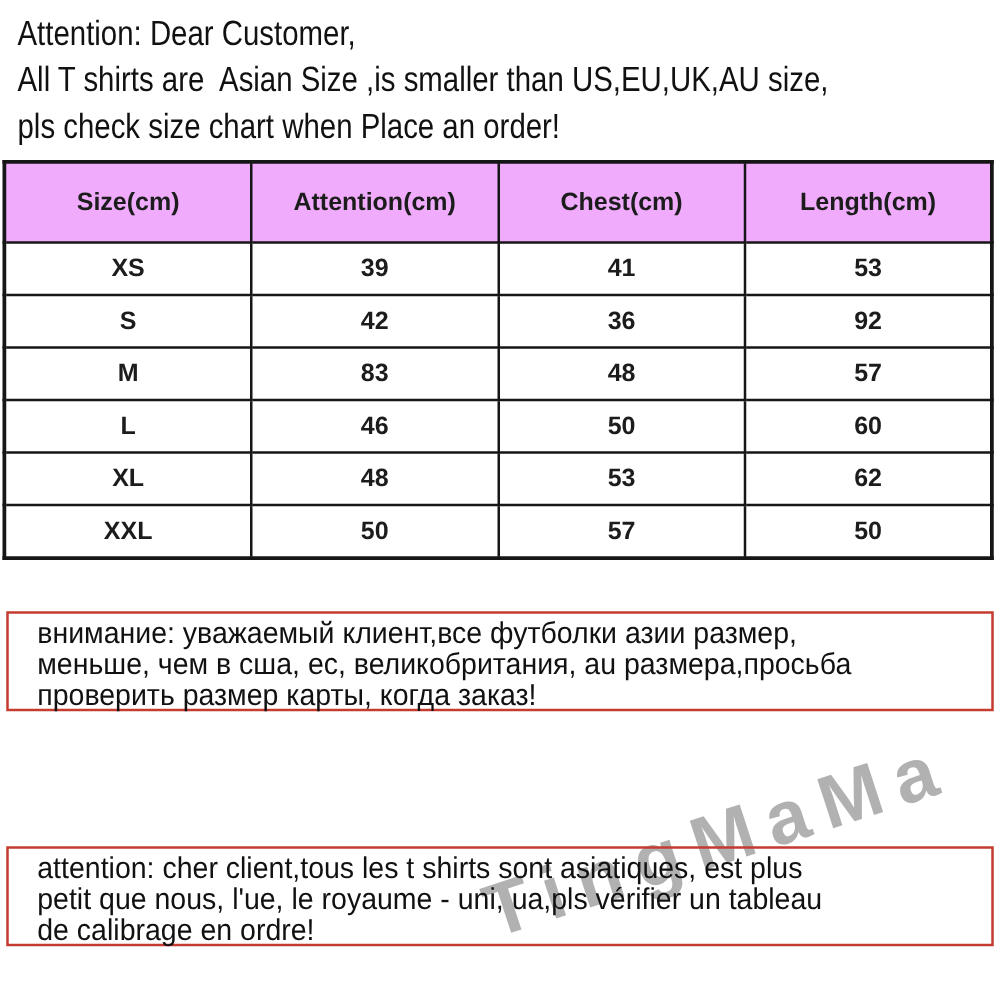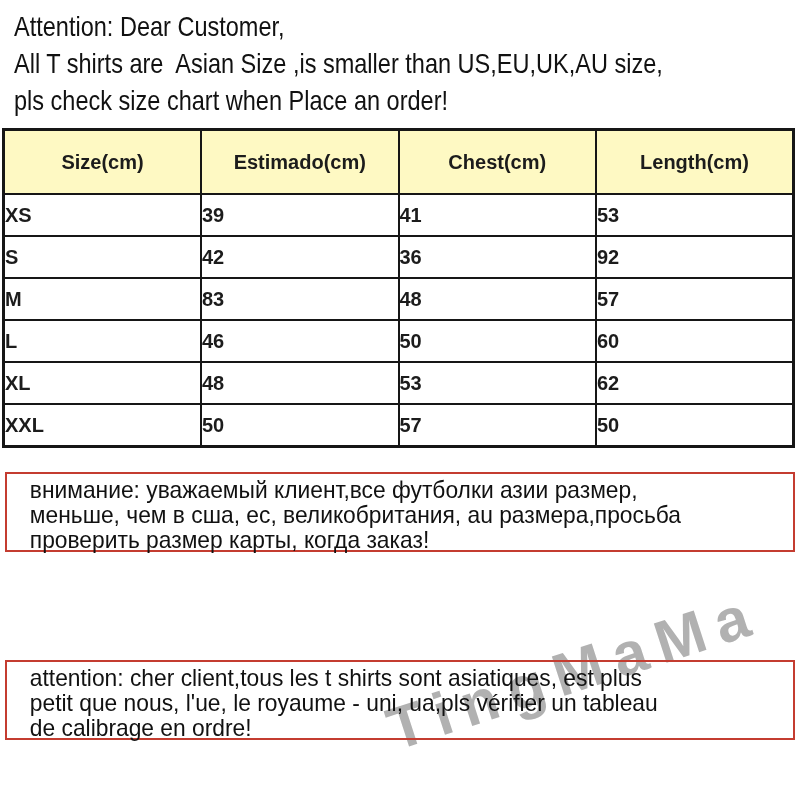--- a/index.html
+++ b/index.html
@@ -33,48 +33,49 @@
     border-collapse: collapse;
     table-layout: fixed;
     z-index: 2;
     background: #ffffff;
   }
   .size-table, .size-table th, .size-table td {
     border: 2px solid #161616;
   }
   .size-table { border-width: 3px; }
   .size-table th {
-    background: #fef9c3;
+    background: #f0abfc;
     height: 62px;
     font-size: 20px;
     font-weight: 700;
     text-align: center;
     color: #1c1c1c;
     padding: 0;
   }
   .size-table td {
     height: 40px;
     font-size: 20px;
     font-weight: 700;
-    text-align: left;
+    text-align: center;
     color: #1c1c1c;
     padding: 0;
     background: #ffffff;
   }
 
   
   .attn-box {
     position: absolute;
     left: 5px;
     width: 790px;
     height: 80px;
     box-sizing: border-box;
     border: 2px solid #c43c30;
     background: transparent;
     z-index: 2;
+    margin-top: 17px;
   }
   .box-ru { top: 472px; }
   .box-es { top: 566px; }
   .box-fr { top: 660px; }
   .box-lines {
     padding: 3px 0 0 24px;
     font-size: 24px;
     line-height: 25px;
     color: #111;
     transform: scaleX(0.95);
@@ -108,21 +109,21 @@
   <div class="intro">
     <div class="line">Attention: Dear Customer,</div>
     <div class="line">All T shirts are  Asian Size ,is smaller than US,EU,UK,AU size,</div>
     <div class="line">pls check size chart when Place an order!</div>
   </div>
 
   <table class="size-table">
     <thead>
       <tr>
         <th>Size(cm)</th>
-        <th>Estimado(cm)</th>
+        <th>Attention(cm)</th>
         <th>Chest(cm)</th>
         <th>Length(cm)</th>
       </tr>
     </thead>
     <tbody>
       <tr>
         <td>XS</td>
         <td>39</td>
         <td>41</td>
         <td>53</td>

